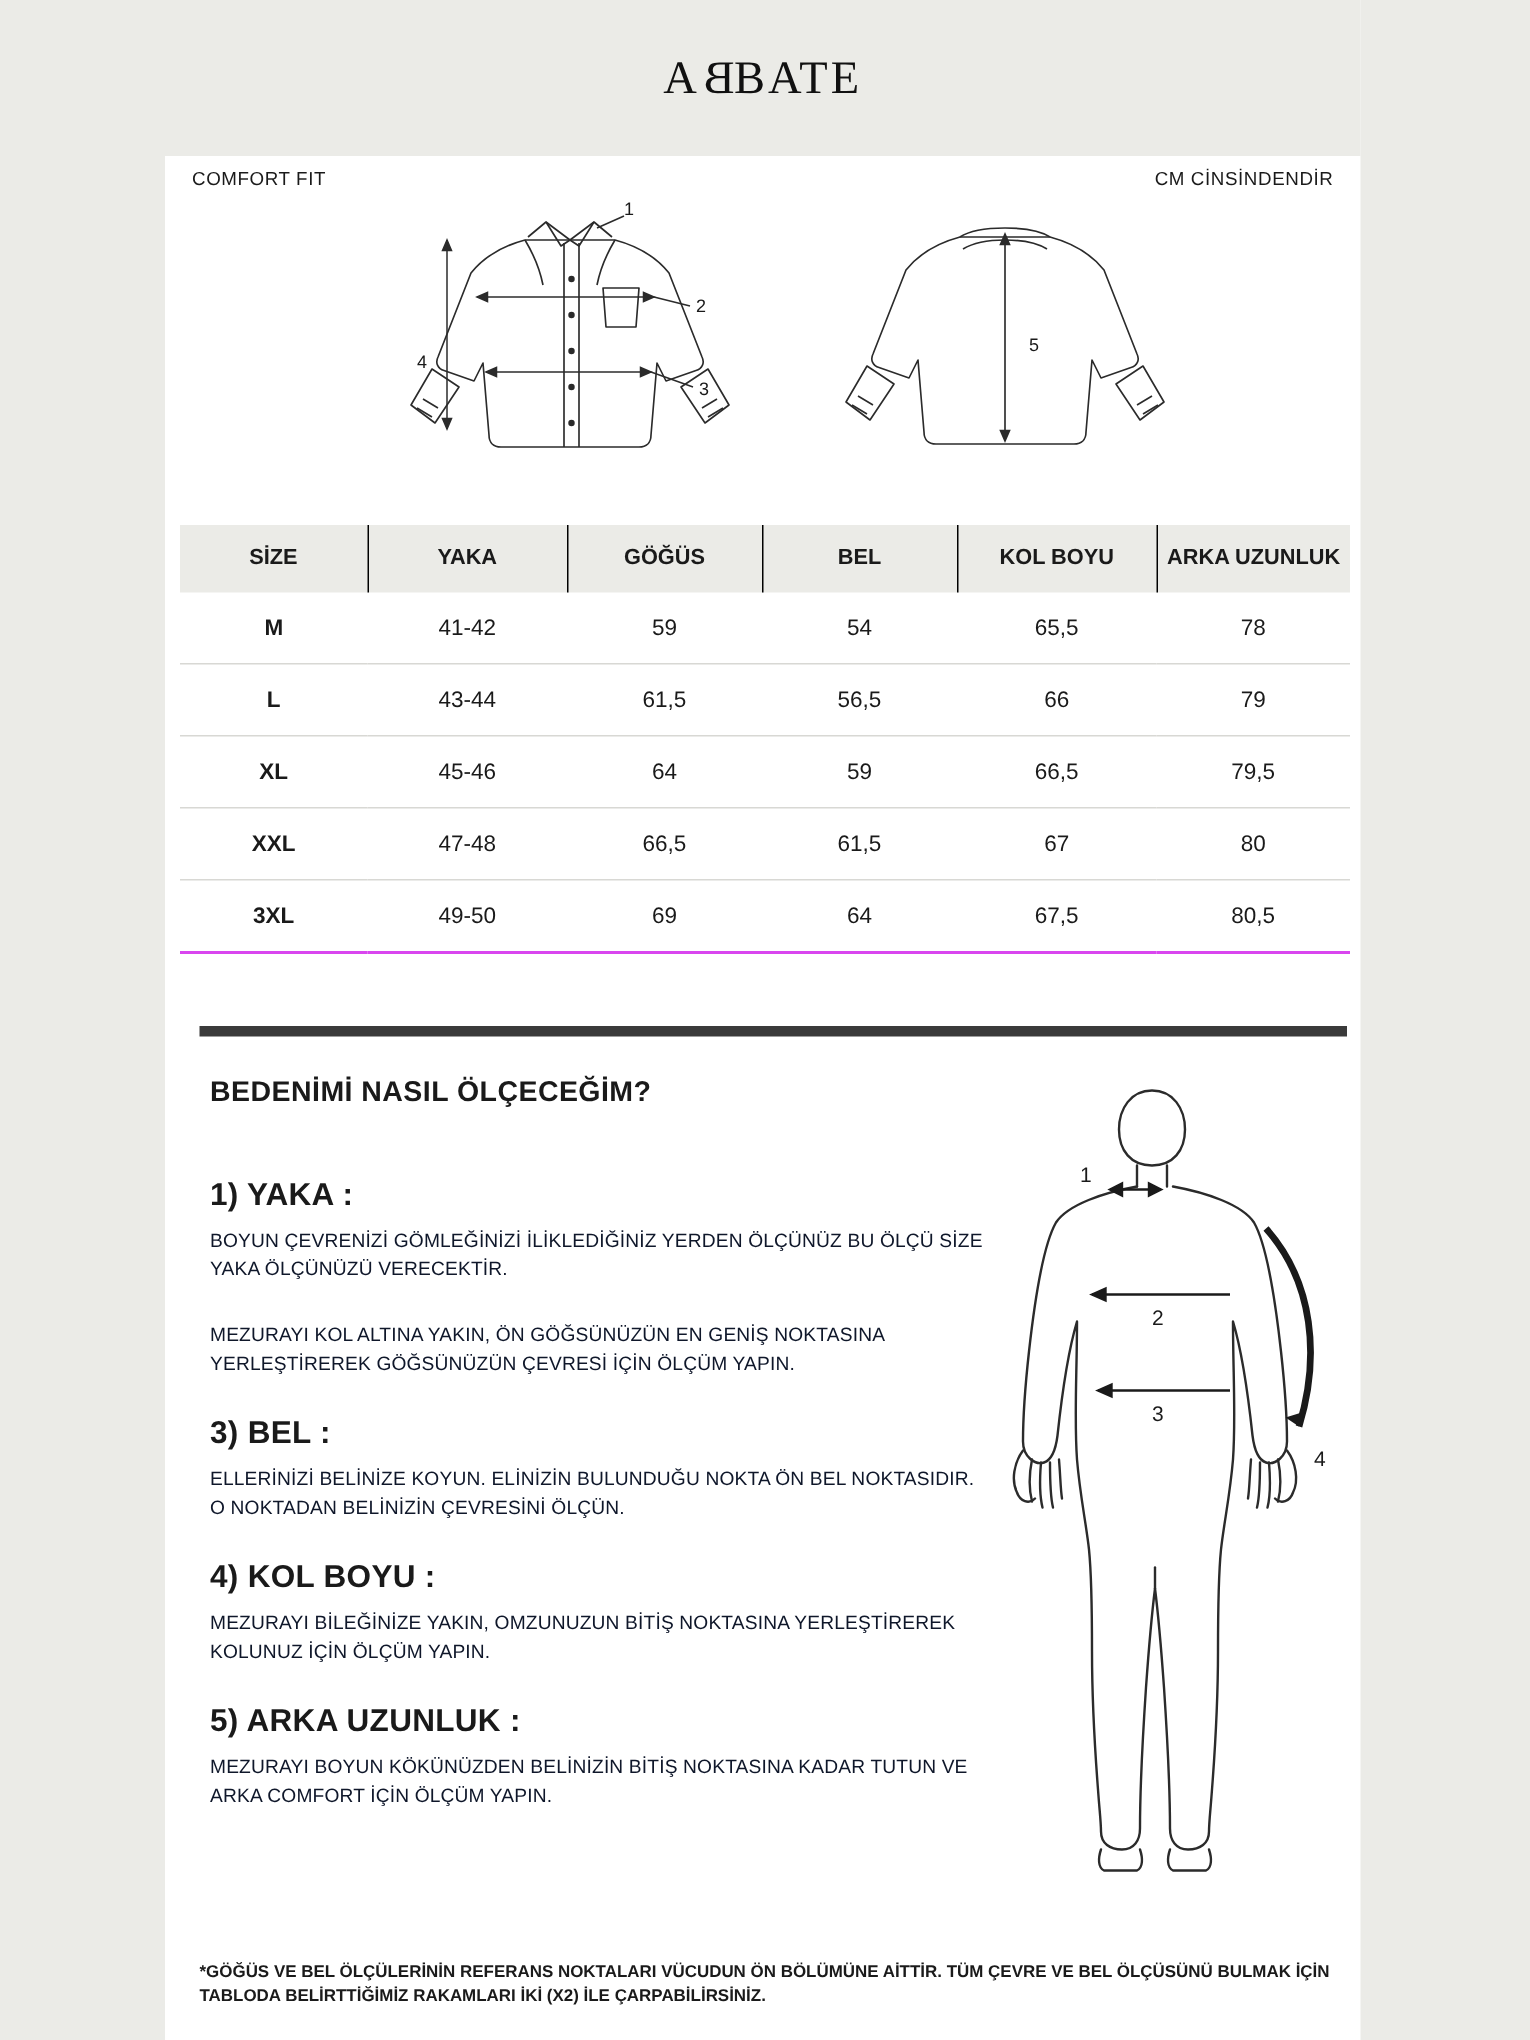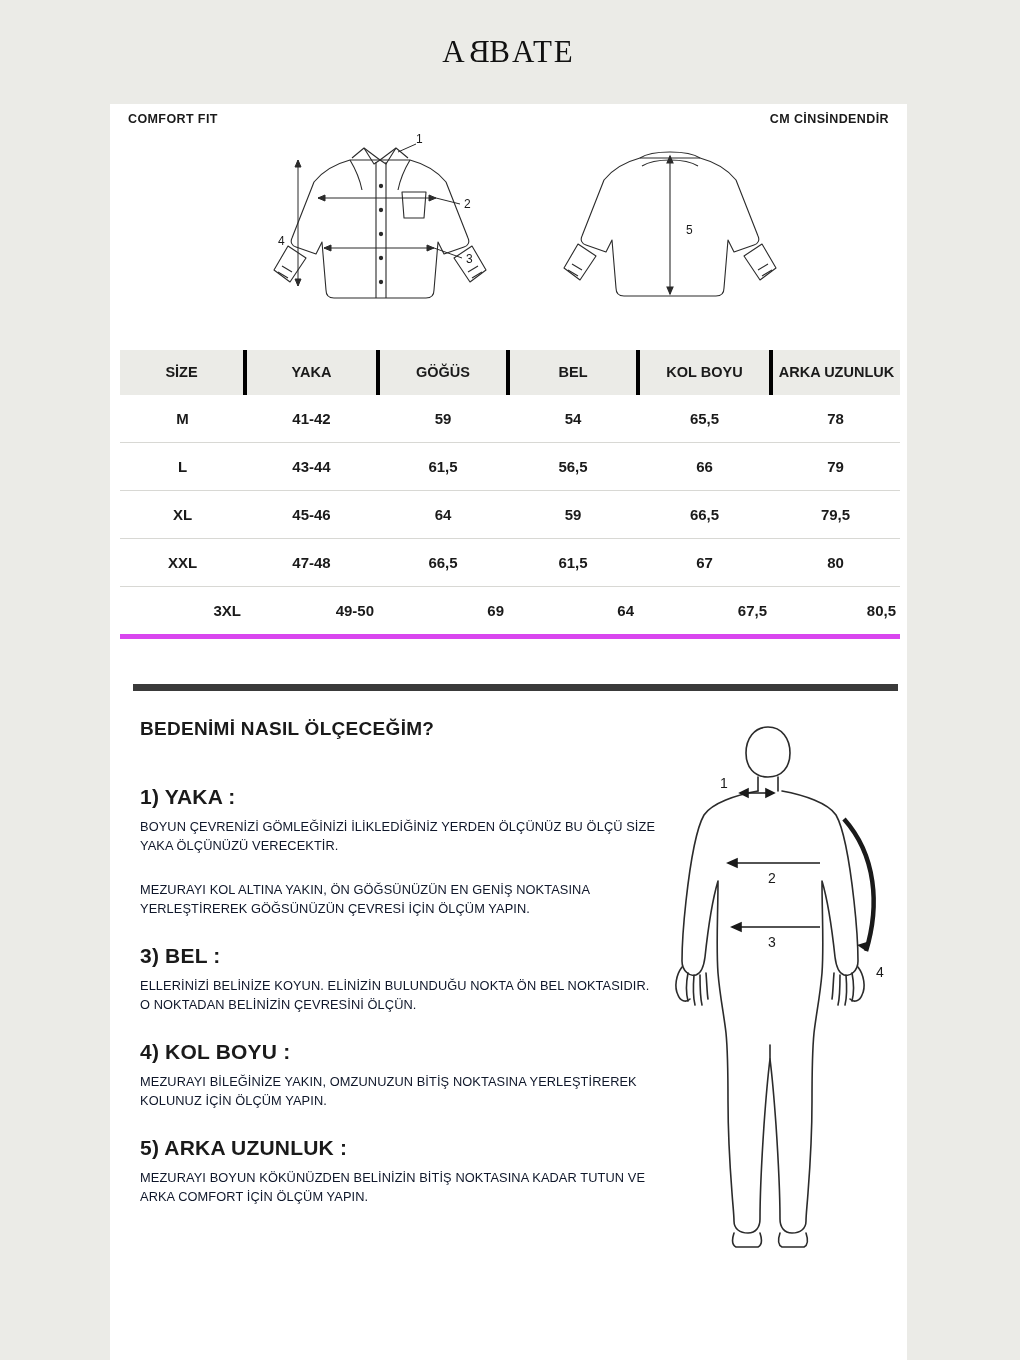--- a/index.html
+++ b/index.html
@@ -32,51 +32,50 @@
   }
   .brand {
     font-family:"Liberation Serif", serif;
     font-size:31px; letter-spacing:2px; color:#111;
   }
   .brand .rev { display:inline-block; transform:scaleX(-1); }
 
   .subhead {
     position:absolute; left:110px; top:112px; width:797px;
     display:flex; justify-content:space-between;
-    font-size:12.5px; font-weight:bold; letter-spacing:.4px; color:#1a1a1a;
+    font-size:12.5px; font-weight:normal; letter-spacing:.4px; color:#1a1a1a;
     padding:0 18px;
   }
 
   .shirt-figure { position:absolute; left:230px; top:130px; width:560px; height:200px; }
 
   
   .size-table {
     position:absolute; left:120px; top:350px; width:780px;
     border-collapse:collapse;
     font-size:14px;
   }
   .size-table thead th {
     background:#ebebe7;
     font-weight:bold;
     font-size:14.5px;
     padding:14px 4px;
     text-align:center;
-    border-right:4px solid #000000;
+    border-right:1px solid #000000;
     color:#1a1a1a;
     line-height:1.2;
   }
   .size-table thead th:last-child { border-right:none; }
   .size-table tbody td {
     text-align:center;
     padding:15px 4px;
     border-bottom:1px solid #d8d8d4;
     font-size:15px;
-    font-weight:bold;
-  }
-  .size-table tbody tr:last-child td { border-bottom:5px solid #d946ef;text-align:right; }
+  }
+  .size-table tbody tr:last-child td { border-bottom:2px solid #d946ef; }
   .size-table tbody td.size-cell { font-weight:bold; }
 
   .divider-bar {
     position:absolute; left:133px; top:684px; width:765px; height:7px;
     background:#3a3a3a;
   }
 
   
   .howto-title {
     position:absolute; left:140px; top:718px;
@@ -309,14 +308,15 @@
 
       <g font-size="14" font-family="Liberation Sans, sans-serif" fill="#1a1a1a">
         <text x="80" y="73">1</text>
         <text x="128" y="168">2</text>
         <text x="128" y="232">3</text>
         <text x="236" y="262">4</text>
       </g>
     </svg>
   </div>
 
+  <div class="footnote">*GÖĞÜS VE BEL ÖLÇÜLERİNİN REFERANS NOKTALARI VÜCUDUN ÖN BÖLÜMÜNE AİTTİR. TÜM ÇEVRE VE BEL ÖLÇÜSÜNÜ BULMAK İÇİN TABLODA BELİRTTİĞİMİZ RAKAMLARI İKİ (X2)  İLE ÇARPABİLİRSİNİZ.</div>
 
 </div>
 
 </body></html>

